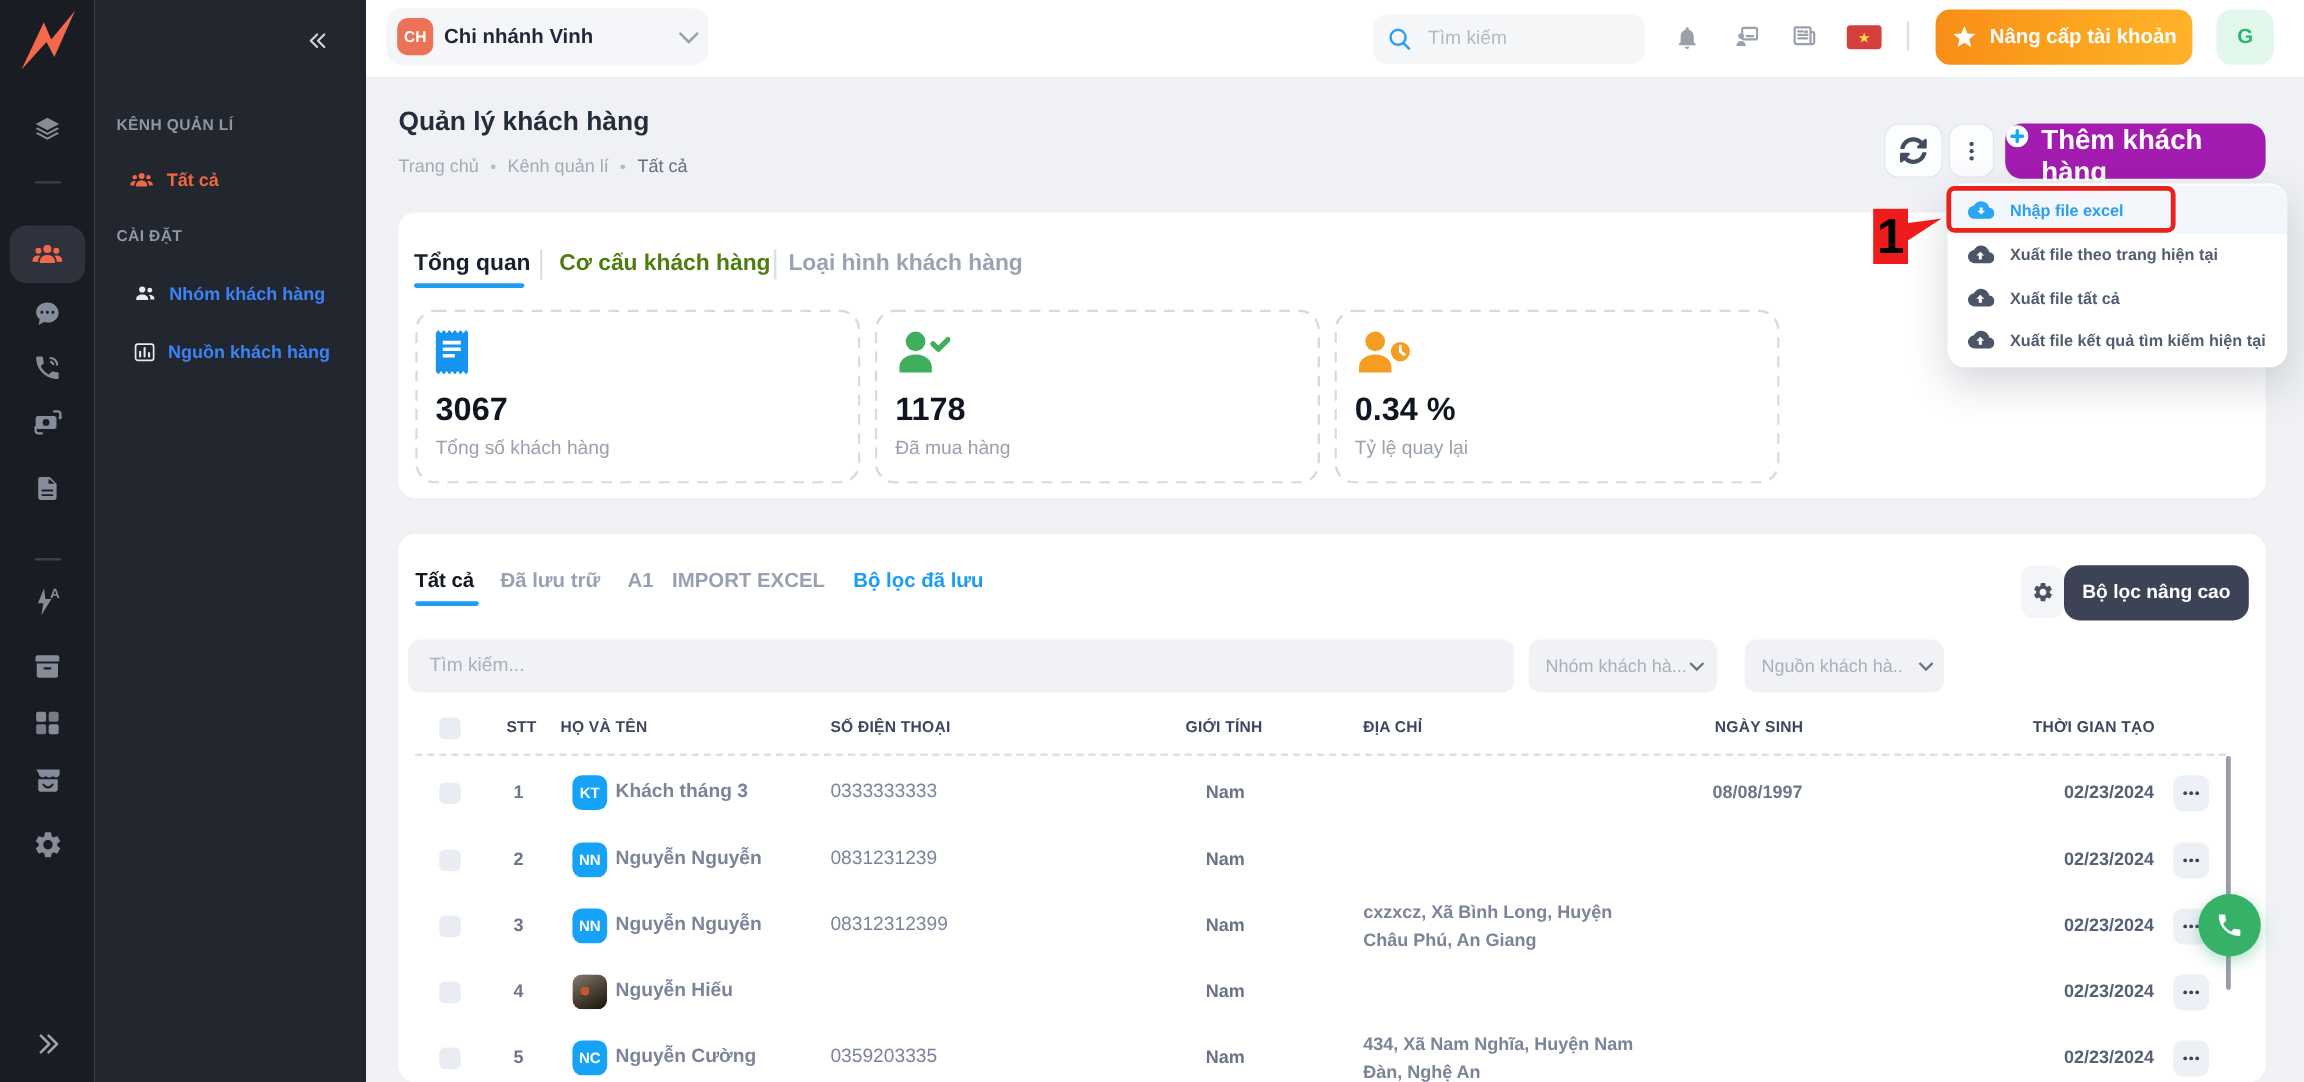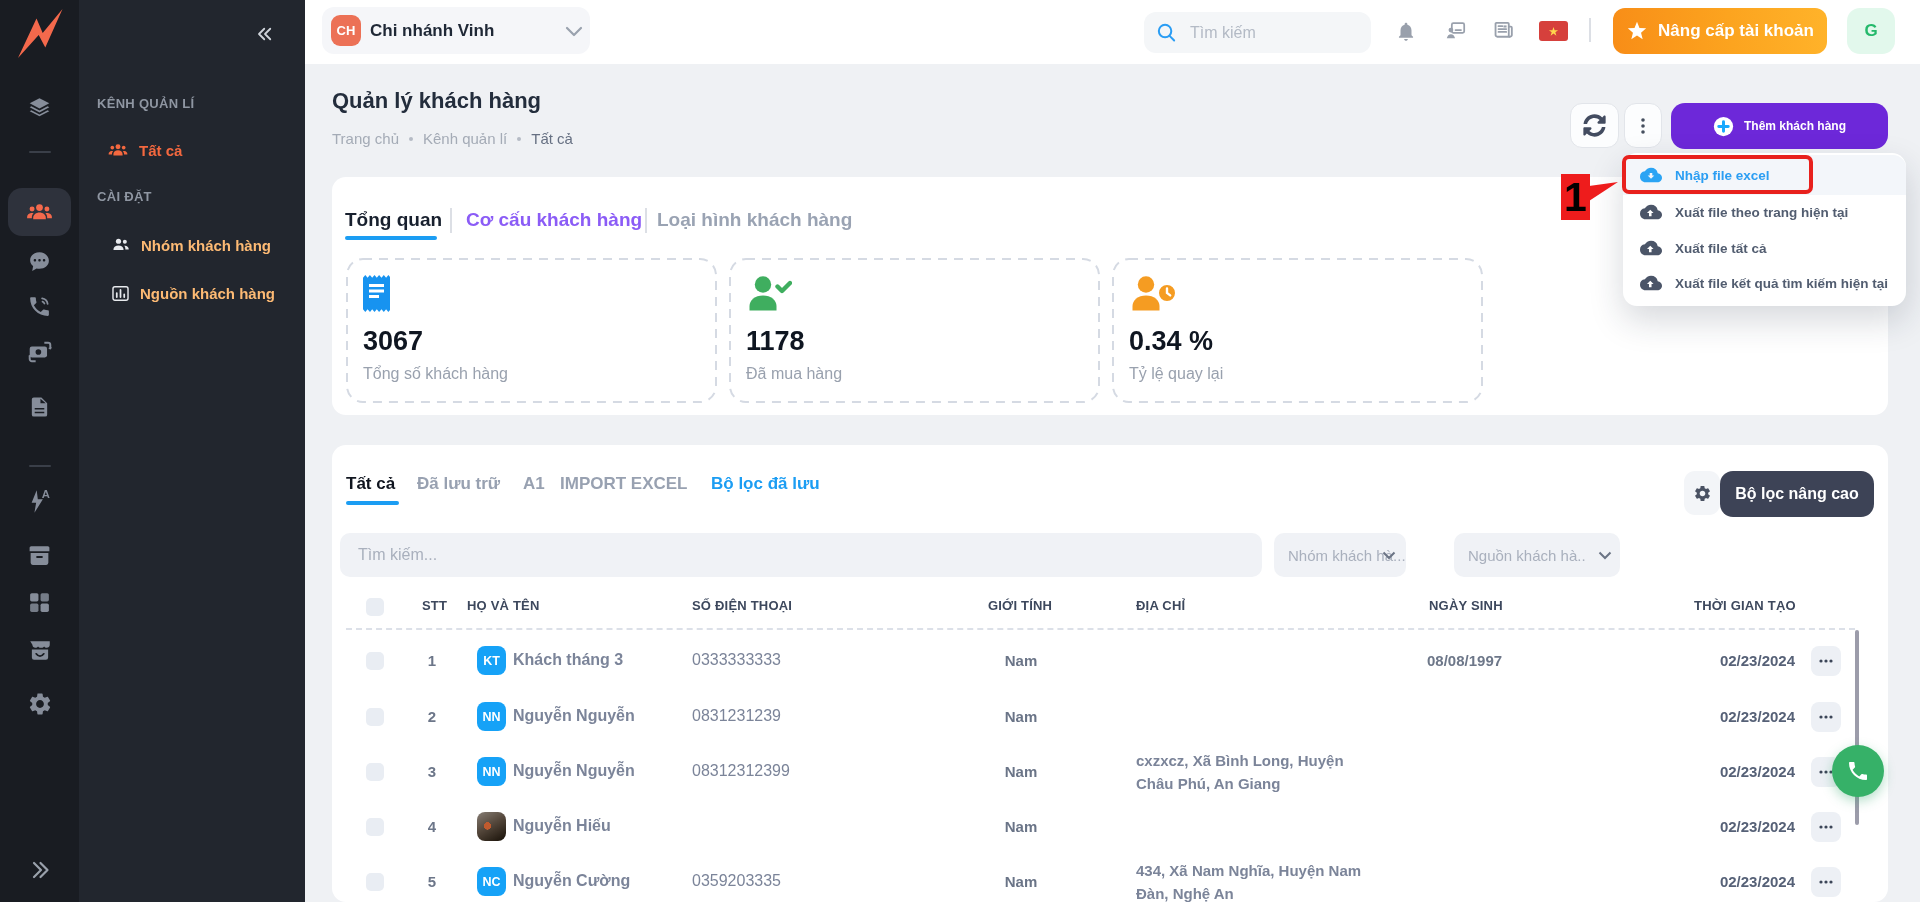--- a/index.html
+++ b/index.html
@@ -6,40 +6,40 @@
   html,body { width:1920px; height:902px; overflow:hidden; }
   body { font-family:"Liberation Sans", sans-serif; background:#eff1f4; position:relative; }
   .abs { position:absolute; }
   
   #sb1 { left:0; top:0; width:79px; height:902px; background:#191c22; z-index:30; }
   #sb2 { left:79px; top:0; width:226px; height:902px; background:#22262e; z-index:29; }
   .sb1-ic { position:absolute; left:0; width:79px; display:flex; justify-content:center; color:#868d9a; }
   .sb1-div { position:absolute; left:29px; width:22px; height:2px; background:#3a3f49; border-radius:2px; }
   #sb1-active { left:8px; top:188px; width:63px; height:48px; background:#2e323c; border-radius:14px; }
   .sb2-h { position:absolute; left:18px; font-size:13px; font-weight:600; color:#8f96a2; letter-spacing:.3px; }
-  .sb2-item { position:absolute; left:32px; display:flex; align-items:center; gap:10px; white-space:nowrap; font-size:15px; font-weight:700; color:#fdba74; }
+  .sb2-item { position:absolute; left:32px; display:flex; align-items:center; gap:10px; white-space:nowrap; font-size:15px; font-weight:700; color:#3b82f6; }
   .sb2-item.act { color:#f4683f; left:28px; }
   
   #topbar { left:305px; top:0; width:1615px; height:64px; background:#fff; z-index:5; }
   #branch,#search,#upgrade,#gav,.tb-ic { z-index:21; }
   #branch { left:322px; top:7px; width:268px; height:47px; background:#f5f6f9; border-radius:12px; display:flex; align-items:center; }
   #branch .av { width:30px; height:31px; margin-left:9px; background:#ec7156; border-radius:9px; color:#fff; font-size:13px; font-weight:700; display:flex; align-items:center; justify-content:center; }
   #branch .nm { margin-left:9px; font-size:17px; font-weight:700; color:#1f2836; }
   #search { left:1144px; top:12px; width:227px; height:41px; background:#f4f6f8; border-radius:12px; display:flex; align-items:center; }
   #search span { color:#b3bac5; font-size:16px; margin-left:12px; }
   .tb-ic { position:absolute; top:0; color:#9199a6; }
   #upgrade { left:1613px; top:8px; width:214px; height:46px; border-radius:12px; background:linear-gradient(83deg,#f88d17,#fcA41f 55%,#ffb32a); color:#fff; font-weight:700; font-size:17px; display:flex; align-items:center; justify-content:center; gap:10px; }
   #gav { left:1847px; top:8px; width:48px; height:46px; background:#e2f8ec; border-radius:13px; color:#24b96b; font-size:17px; font-weight:700; display:flex; align-items:center; justify-content:center; }
   
   #h1 { left:332px; top:88px; font-size:22px; font-weight:700; color:#232d3c; }
   #crumbs { left:332px; top:130px; font-size:15px; color:#a4abb6; display:flex; align-items:center; gap:10px; }
   #crumbs b { color:#667082; font-weight:400; }
   #crumbs .dot { width:4px; height:4px; border-radius:50%; background:#b5bbc5; }
   .actbtn { position:absolute; top:103px; background:#fcfdfe; border:1px solid #e2e5ea; border-radius:12px; display:flex; align-items:center; justify-content:center; color:#525c6b; }
-  #addbtn { left:1671px; top:103px; width:217px; height:46px; background:#6d28d9; border-radius:14px; color:#fff; font-size:12px; font-weight:700; display:flex; align-items:center; justify-content:center; gap:10px; }
+  #addbtn { left:1671px; top:103px; width:217px; height:46px; background:#a21caf; border-radius:14px; color:#fff; font-size:23px; font-weight:700; display:flex; justify-content:center; gap:10px; }
   
   #p1 { left:332px; top:177px; width:1556px; height:238px; background:#fff; border-radius:14px; }
   .p1tab { position:absolute; top:32px; font-size:19px; font-weight:700; }
   .p1sep { position:absolute; top:31px; width:1.5px; height:25px; background:#dcdfe5; }
   #cards { position:absolute; left:14px; top:81px; width:1528px; display:flex; gap:12px; }
   .card { width:371px; height:145px; border-radius:16px; position:relative; }
   .card .bd2 { position:absolute; left:0; top:0; }
   .card .val { position:absolute; left:17px; top:68px; font-size:27px; font-weight:700; color:#0f1621; }
   .card .lbl { position:absolute; left:17px; top:107px; font-size:16px; color:#99a1ae; }
   .card .ic { position:absolute; left:19px; top:17px; }
@@ -263,21 +263,21 @@
     <svg width="21" height="21" viewBox="0 0 24 24">
       <circle cx="12" cy="12" r="11" fill="#fff"></circle>
       <path d="M12 6.6v10.8M6.6 12h10.8" stroke="#18a8fe" stroke-width="3.4" stroke-linecap="round"></path>
     </svg>
     <span>Thêm khách hàng</span>
   </div>
 <div id="p1" class="abs">
   <div class="p1tab" style="left:13px;color:#18202e">Tổng quan</div>
   <div class="abs" style="left:13px;top:59px;width:92px;height:3.5px;background:#1b9df3;border-radius:2px"></div>
   <div class="p1sep" style="left:118px"></div>
-  <div class="p1tab" style="left:134px;color:#8b5cf6">Cơ cấu khách hàng</div>
+  <div class="p1tab" style="left:134px;color:#4d7c0f">Cơ cấu khách hàng</div>
   <div class="p1sep" style="left:313px"></div>
   <div class="p1tab" style="left:325px;color:#9aa3b3">Loại hình khách hàng</div>
   <div id="cards">
     <div class="card">
         <svg class="bd2" width="371" height="145">
           <rect x="1" y="1" width="369" height="143" rx="16" fill="none" stroke="#d5dae3" stroke-width="2" stroke-dasharray="9 7"></rect>
         </svg>
         <div class="ic" style="left:17px"><svg width="27" height="37" viewBox="0 0 27 37">
             <path d="M0 2.8 2.3 0l2.3 2.8L6.9 0l2.3 2.8L11.5 0l2.3 2.8L16.1 0l2.4 2.8L20.8 0l2.3 2.8L25.4 0 27 2v33l-1.6 2-2.3-2.8-2.3 2.8-2.3-2.8-2.4 2.8-2.3-2.8-2.3 2.8-2.3-2.8L7 37 4.6 34.2 2.3 37 0 34.2z" fill="#1793f0"></path>
             <path d="M6 10.5h15M6 16h15M6 21.5h10" stroke="#fff" stroke-width="3"></path>
@@ -319,21 +319,21 @@
   <div class="p2tab" style="left:191px;top:29px">A1</div>
   <div class="p2tab" style="left:228px;top:29px">IMPORT EXCEL</div>
   <div class="p2tab" style="left:379px;top:29px;color:#1b9df3">Bộ lọc đã lưu</div>
   <div id="gearbtn">
       <svg width="19" height="19" viewBox="0 0 24 24" fill="#4a5263">
         <path d="M19.14 12.94c.04-.3.06-.61.06-.94 0-.32-.02-.64-.07-.94l2.03-1.58a.49.49 0 0 0 .12-.61l-1.92-3.32a.488.488 0 0 0-.59-.22l-2.39.96c-.5-.38-1.03-.7-1.62-.94l-.36-2.54a.484.484 0 0 0-.48-.41h-3.84c-.24 0-.43.17-.47.41l-.36 2.54c-.59.24-1.13.57-1.62.94l-2.39-.96c-.22-.08-.47 0-.59.22L2.74 8.87c-.12.21-.08.47.12.61l2.03 1.58c-.05.3-.09.63-.09.94s.02.64.07.94l-2.03 1.58a.49.49 0 0 0-.12.61l1.92 3.32c.12.22.37.29.59.22l2.39-.96c.5.38 1.03.7 1.62.94l.36 2.54c.05.24.24.41.48.41h3.84c.24 0 .44-.17.47-.41l.36-2.54c.59-.24 1.13-.56 1.62-.94l2.39.96c.22.08.47 0 .59-.22l1.92-3.32c.12-.22.07-.47-.12-.61l-2.01-1.58zM12 15.6c-1.98 0-3.6-1.62-3.6-3.6s1.62-3.6 3.6-3.6 3.6 1.62 3.6 3.6-1.62 3.6-3.6 3.6z"></path>
       </svg>
     </div>
   <div id="advbtn">Bộ lọc nâng cao</div>
   <div class="finput" style="left:8px;width:922px;padding-left:18px;font-size:16px">Tìm kiếm...</div>
-  <div class="finput" style="left:942px;width:132px;padding-left:14px;font-size:15px">Nhóm khách hà...<svg style="position:absolute;right:10px" width="14" height="9" viewBox="0 0 14 9" fill="none" stroke="#6b7485" stroke-width="2">
+  <div class="finput" style="left:942px;width:157px;padding-left:14px;font-size:15px">Nhóm khách hà...<svg style="position:absolute;right:10px" width="14" height="9" viewBox="0 0 14 9" fill="none" stroke="#6b7485" stroke-width="2">
         <path d="M1.5 1.5 7 7l5.5-5.5"></path>
       </svg></div>
   <div class="finput" style="left:1122px;width:166px;padding-left:14px;font-size:15px">Nguồn khách hà..<svg style="position:absolute;right:8px" width="14" height="9" viewBox="0 0 14 9" fill="none" stroke="#6b7485" stroke-width="2">
         <path d="M1.5 1.5 7 7l5.5-5.5"></path>
       </svg></div>
   <div class="cb" style="top:153px"></div>
   <div class="th" style="left:90px">STT</div>
   <div class="th" style="left:135px">HỌ VÀ TÊN</div>
   <div class="th" style="left:360px">SỐ ĐIỆN THOẠI</div>
   <div class="th" style="left:656px">GIỚI TÍNH</div>

